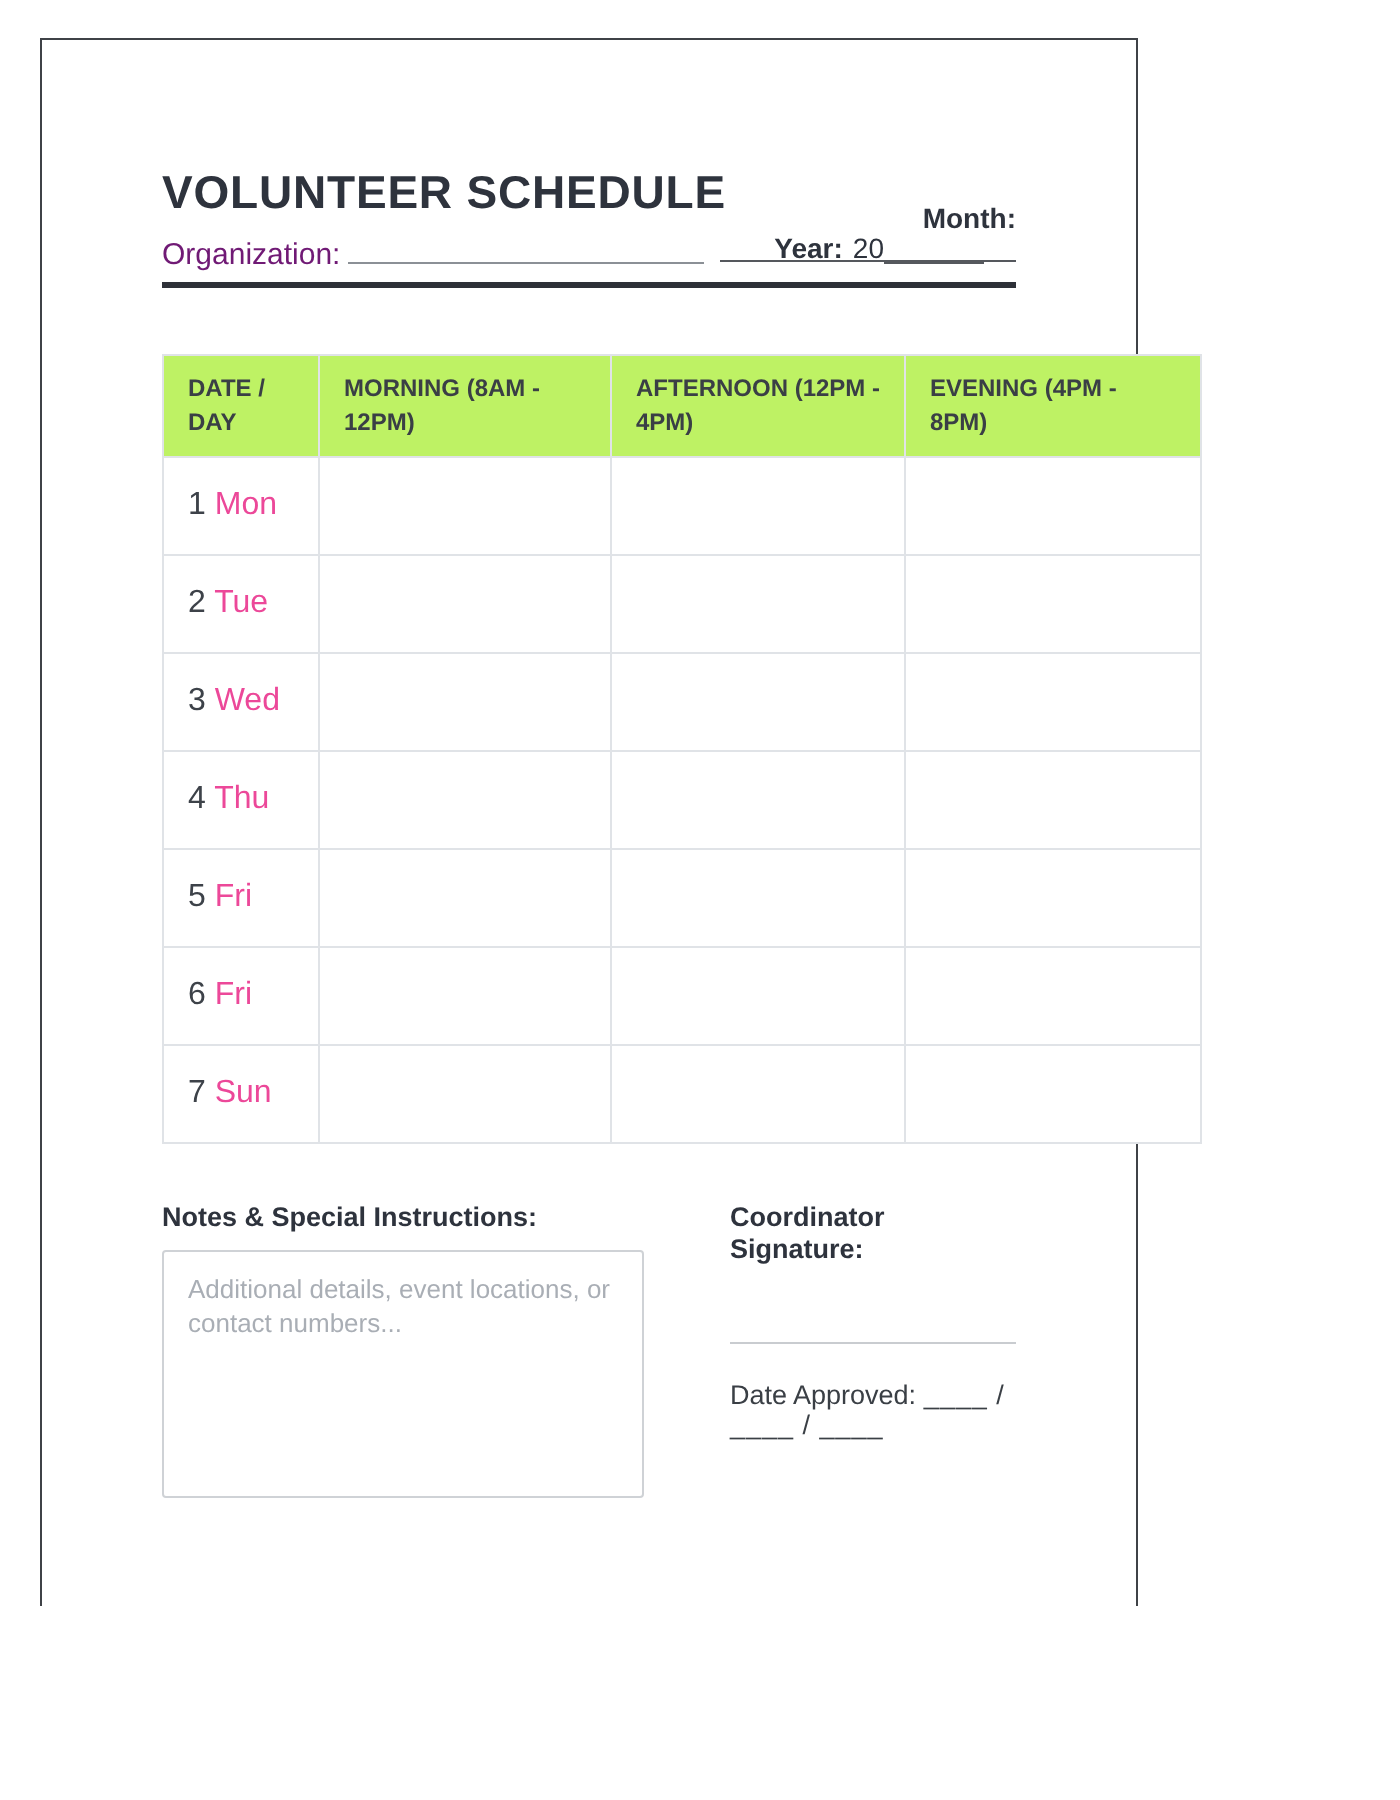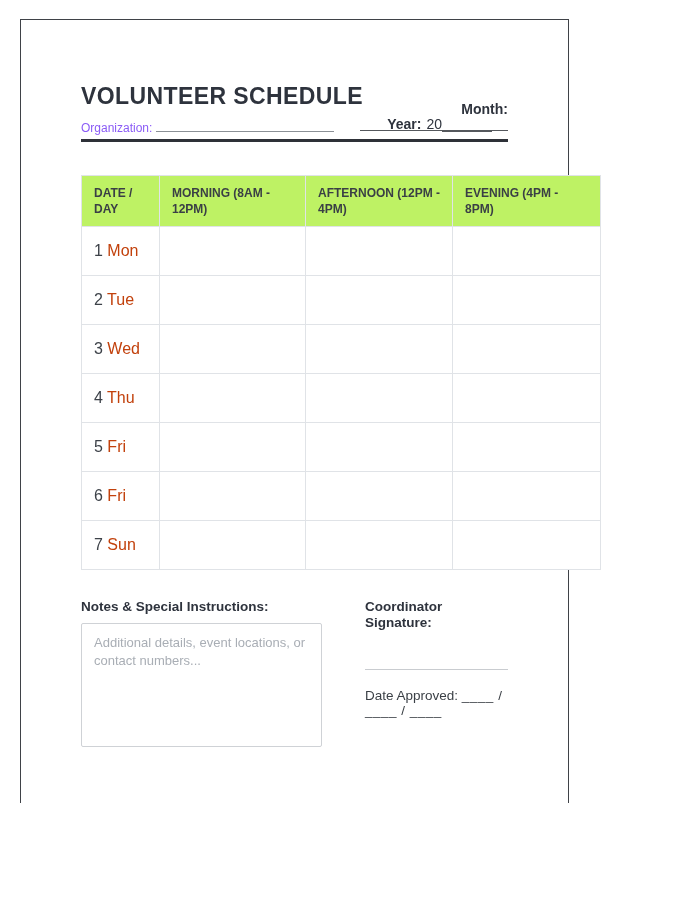--- a/index.html
+++ b/index.html
@@ -25,22 +25,22 @@
   .header { position: relative; padding-top: 63px; }
   .title {
     font-size: 23px;
     font-weight: bold;
     color: #2e333d;
     letter-spacing: 0.4px;
     line-height: 1.2;
   }
   .org-line {
     margin-top: 6px;
-    font-size: 12px;
-    color: #8b5cf6;
+    font-size: 15px;
+    color: #701a75;
     line-height: 1.2;
   }
   .blank {
     display: inline-block;
     border-bottom: 1px solid #8b9096;
   }
   .org-blank { width: 178px; height: 14px; vertical-align: baseline; }
   .month-line {
     position: absolute; top: 81px; right: 0;
     font-size: 14px; font-weight: bold; color: #2e333d;
@@ -83,21 +83,21 @@
     box-sizing: border-box;
     background: #ffffff;
   }
   td.date-cell {
     padding-left: 12px;
     font-size: 16px;
     vertical-align: middle;
     background: #fbfcfd;
   }
   .date-num { color: #3d4249; }
-  .day-name { color: #c2410c; margin-top: 36px; }
+  .day-name { color: #ec4899; margin-top: 36px; }
 
   
   .bottom { display: flex; margin-top: 29px; gap: 43px; }
   .section-label {
     font-size: 13.5px;
     font-weight: bold;
     color: #2e333d;
     line-height: 1.2;
   }
   .notes-col { flex: 0 0 241px; }

